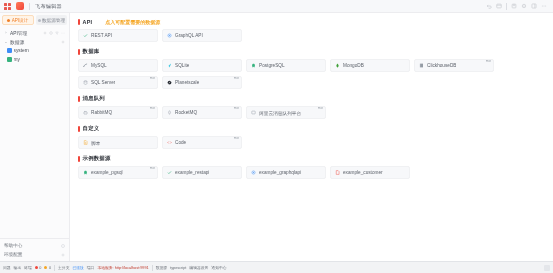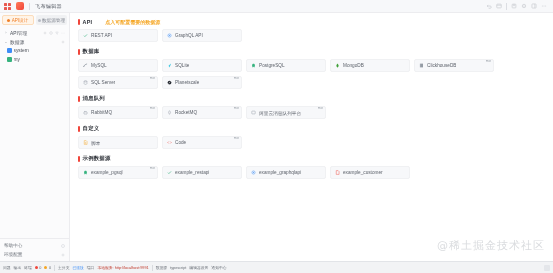--- a/index.html
+++ b/index.html
@@ -510,21 +510,20 @@
               </span>
             <span class="card-label">example_customer</span>
             <span class="badge"></span>
           </div>
         </div>
       </div>
 
     </div>
   </div>
 
-  <div class="watermark">@稀土掘金技术社区</div>
 
   <div class="statusbar">
     <span class="st-item">问题</span>
     <span class="st-item">输出</span>
     <span class="st-item">终端</span>
     <span class="st-item">
       <span class="st-dot red"></span>
       <span>0</span>
     </span>
     <span class="st-item">

